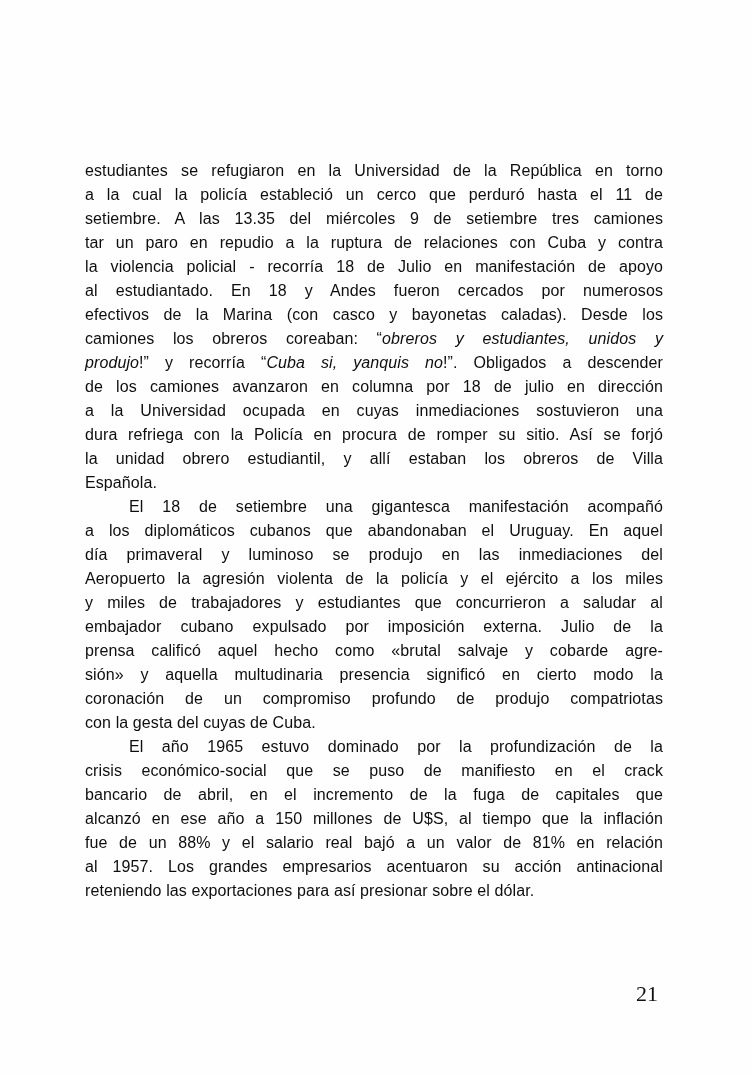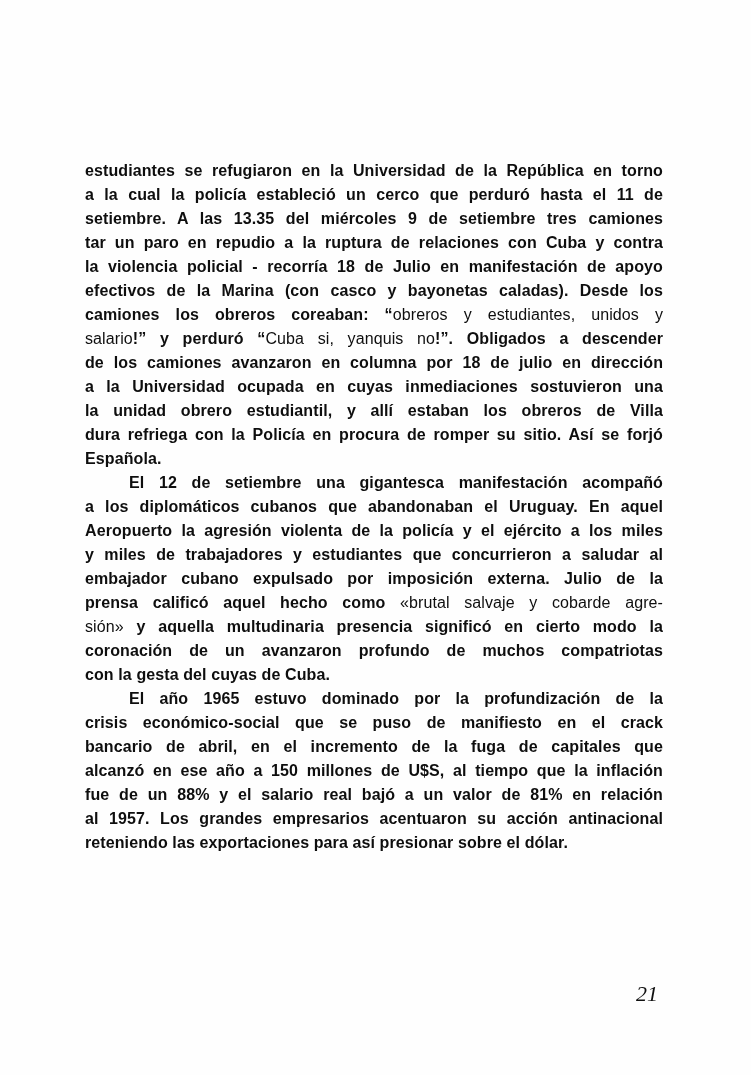--- a/index.html
+++ b/index.html
@@ -26,62 +26,63 @@
     letter-spacing: 0.1px;
   }
   .paragraph { margin: 0; padding: 0; }
   .line {
     text-align: justify;
     text-align-last: justify;
     min-height: 24px;
   }
   .line.last { text-align-last: left; }
   .line.indent { text-indent: 44px; }
-  .seg-n { font-style: normal; font-weight: bold; }
-  .seg-i { }
+  .seg-n { font-style: normal; font-weight: normal; }
+  .seg-i { font-style: italic; }
   .seg-b { font-weight: normal; }
   .page-number {
     position: absolute;
     top: 981px;
     right: 93px;
     font-family: "Liberation Serif", "DejaVu Serif", serif;
     font-size: 22px;
     color: #101010;
-    font-style: italic;
   }
 </style>
 </head>
 <body>
 
 <div class="page">
   <div class="text-block" id="text-block">
       <div class="paragraph">
         <div class="line"><span class="seg-n">estudiantes se refugiaron en la Universidad de la República en torno</span></div>
         <div class="line"><span class="seg-n">a la cual la policía estableció un cerco que perduró hasta el 11 de</span></div>
         <div class="line"><span class="seg-n">setiembre. A las 13.35 del miércoles 9 de setiembre tres camiones</span></div>
         <div class="line"><span class="seg-n">tar un paro en repudio a la ruptura de relaciones con Cuba y contra</span></div>
         <div class="line"><span class="seg-n">la violencia policial - recorría 18 de Julio en manifestación de apoyo</span></div>
+        <div class="line"><span class="seg-n">al estudiantado. En 18 y Andes fueron cercados por numerosos</span></div>
         <div class="line"><span class="seg-n">efectivos de la Marina (con casco y bayonetas caladas). Desde los</span></div>
         <div class="line"><span class="seg-n">camiones los obreros coreaban: “</span><span class="seg-i">obreros y estudiantes, unidos y</span></div>
-        <div class="line"><span class="seg-i">salario</span><span class="seg-n">!” y perduró “</span><span class="seg-i">Cuba si, yanquis no</span><span class="seg-n">!”. Obligados a descender</span></div>
+        <div class="line"><span class="seg-i">produjo</span><span class="seg-n">!” y recorría “</span><span class="seg-i">Cuba si, yanquis no</span><span class="seg-n">!”. Obligados a descender</span></div>
         <div class="line"><span class="seg-n">de los camiones avanzaron en columna por 18 de julio en dirección</span></div>
         <div class="line"><span class="seg-n">a la Universidad ocupada en cuyas inmediaciones sostuvieron una</span></div>
+        <div class="line"><span class="seg-n">dura refriega con la Policía en procura de romper su sitio. Así se forjó</span></div>
         <div class="line"><span class="seg-n">la unidad obrero estudiantil, y allí estaban los obreros de Villa</span></div>
-        <div class="line"><span class="seg-n">dura refriega con la Policía en procura de romper su sitio. Así se forjó</span></div>
         <div class="line last"><span class="seg-n">Española.</span></div>
       </div>
       <div class="paragraph">
-        <div class="line indent"><span class="seg-n">El 12 de setiembre una gigantesca manifestación acompañó</span></div>
+        <div class="line indent"><span class="seg-n">El 18 de setiembre una gigantesca manifestación acompañó</span></div>
         <div class="line"><span class="seg-n">a los diplomáticos cubanos que abandonaban el Uruguay. En aquel</span></div>
+        <div class="line"><span class="seg-n">día primaveral y luminoso se produjo en las inmediaciones del</span></div>
         <div class="line"><span class="seg-n">Aeropuerto la agresión violenta de la policía y el ejército a los miles</span></div>
         <div class="line"><span class="seg-n">y miles de trabajadores y estudiantes que concurrieron a saludar al</span></div>
         <div class="line"><span class="seg-n">embajador cubano expulsado por imposición externa. Julio de la</span></div>
         <div class="line"><span class="seg-n">prensa calificó aquel hecho como </span><span class="seg-b">«brutal salvaje y cobarde agre-</span></div>
         <div class="line"><span class="seg-b">sión»</span><span class="seg-n"> y aquella multudinaria presencia significó en cierto modo la</span></div>
-        <div class="line"><span class="seg-n">coronación de un avanzaron profundo de muchos compatriotas</span></div>
+        <div class="line"><span class="seg-n">coronación de un compromiso profundo de produjo compatriotas</span></div>
         <div class="line last"><span class="seg-n">con la gesta del cuyas de Cuba.</span></div>
       </div>
       <div class="paragraph">
         <div class="line indent"><span class="seg-n">El año 1965 estuvo dominado por la profundización de la</span></div>
         <div class="line"><span class="seg-n">crisis económico-social que se puso de manifiesto en el crack</span></div>
         <div class="line"><span class="seg-n">bancario de abril, en el incremento de la fuga de capitales que</span></div>
         <div class="line"><span class="seg-n">alcanzó en ese año a 150 millones de U$S, al tiempo que la inflación</span></div>
         <div class="line"><span class="seg-n">fue de un 88% y el salario real bajó a un valor de 81% en relación</span></div>
         <div class="line"><span class="seg-n">al 1957. Los grandes empresarios acentuaron su acción antinacional</span></div>
         <div class="line last"><span class="seg-n">reteniendo las exportaciones para así presionar sobre el dólar.</span></div>

